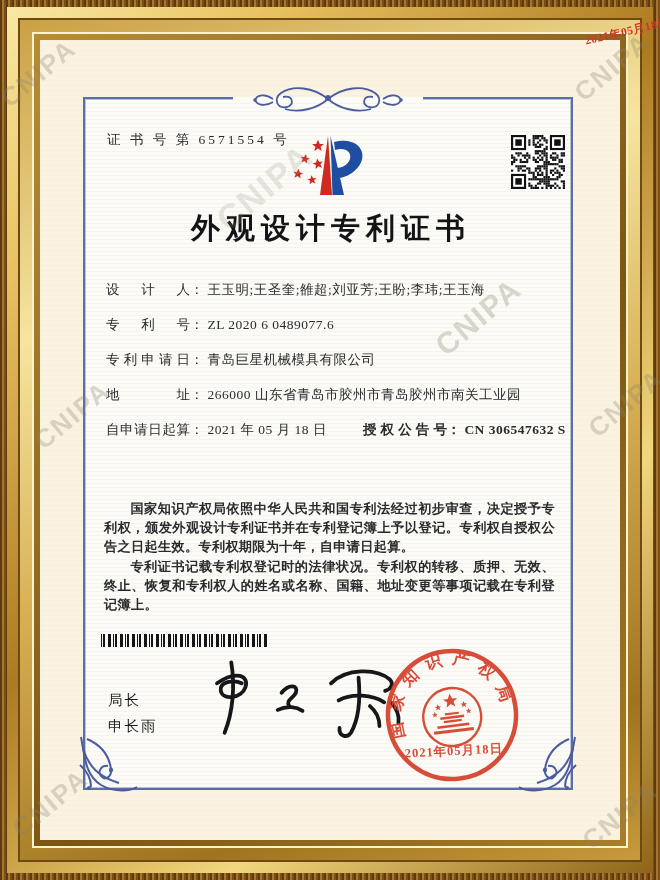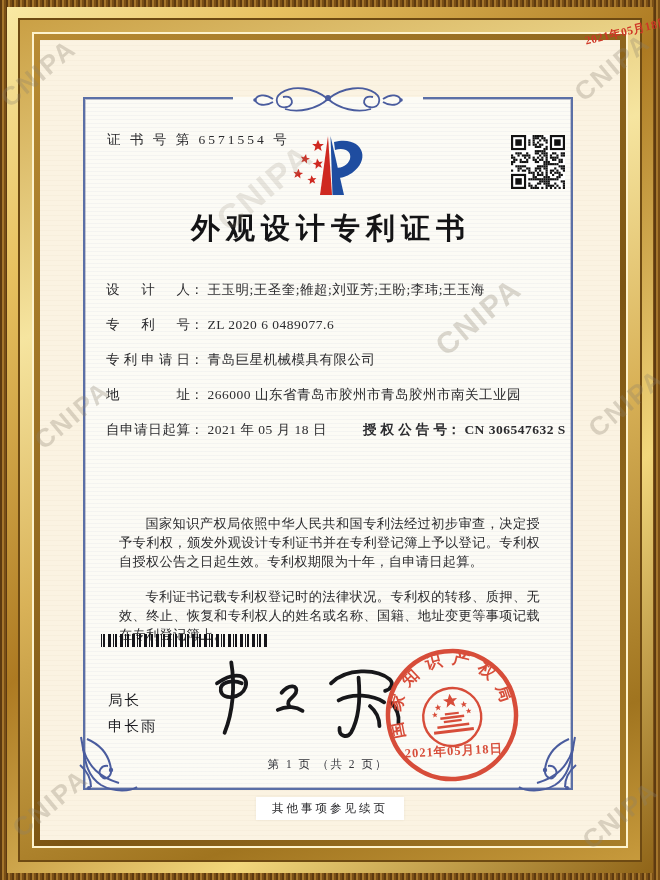--- a/index.html
+++ b/index.html
@@ -45,21 +45,21 @@
 
   .fields{position:absolute;left:21px;top:181px;right:14px;font-size:13.5px;color:#2b2b2e;}
   .frow{margin-bottom:15.5px;line-height:19.5px;white-space:nowrap;}
   .flabel{display:inline-block;width:84px;text-align:justify;text-align-last:justify;vertical-align:top;}
   .fcolon{display:inline-block;margin-right:4px;}
   .fvalue{letter-spacing:.5px;}
   .fpair2{margin-left:36px;font-weight:bold;}
 
   .paras{position:absolute;left:18px;top:399px;right:15px;font-size:13.2px;line-height:19px;
     color:#2b2b2e;text-align:justify;}
-  .paras p{margin:16px;text-indent:2em;letter-spacing:.3px;}
+  .paras p{margin:1px;text-indent:2em;letter-spacing:.3px;font-weight:bold;}
 
   .barcode{position:absolute;left:16px;top:535px;height:13px;display:flex;align-items:stretch;}
   .barcode span{display:block;background:#15151a;}
 
   .director{position:absolute;left:23px;top:588px;font-size:14.5px;color:#1e1e22;line-height:26px;letter-spacing:2px;}
 
   .sig{position:absolute;left:100px;top:552px;line-height:0;}
 
   .seal{position:absolute;left:295px;top:544px;width:144px;height:144px;line-height:0;
     transform:rotate(-7deg);opacity:.93;}
@@ -495,25 +495,23 @@
                   <rect x="-9" y="5" width="18" height="2.2"></rect>
                   <rect x="-16" y="9.5" width="32" height="2.6"></rect>
                   <rect x="-20" y="14.5" width="40" height="3"></rect>
                   <rect x="-7" y="-2.5" width="14" height="2.2"></rect>
                 </g>
                 <text x="0" y="40" text-anchor="middle" font-size="12.5" font-weight="bold" letter-spacing="1" stroke="none" transform="rotate(4)">2021年05月18日</text>
               </g>
             </svg>
           </div>
 
-          <div class="pageno">第 1 页 （共 2 页）</div>
 
         </div>
 
-        <div class="cont-note">其他事项参见续页</div>
 
       </div>
 
     </div>
             </div>
           </div>
         </div>
       </div>
   </div>
 

